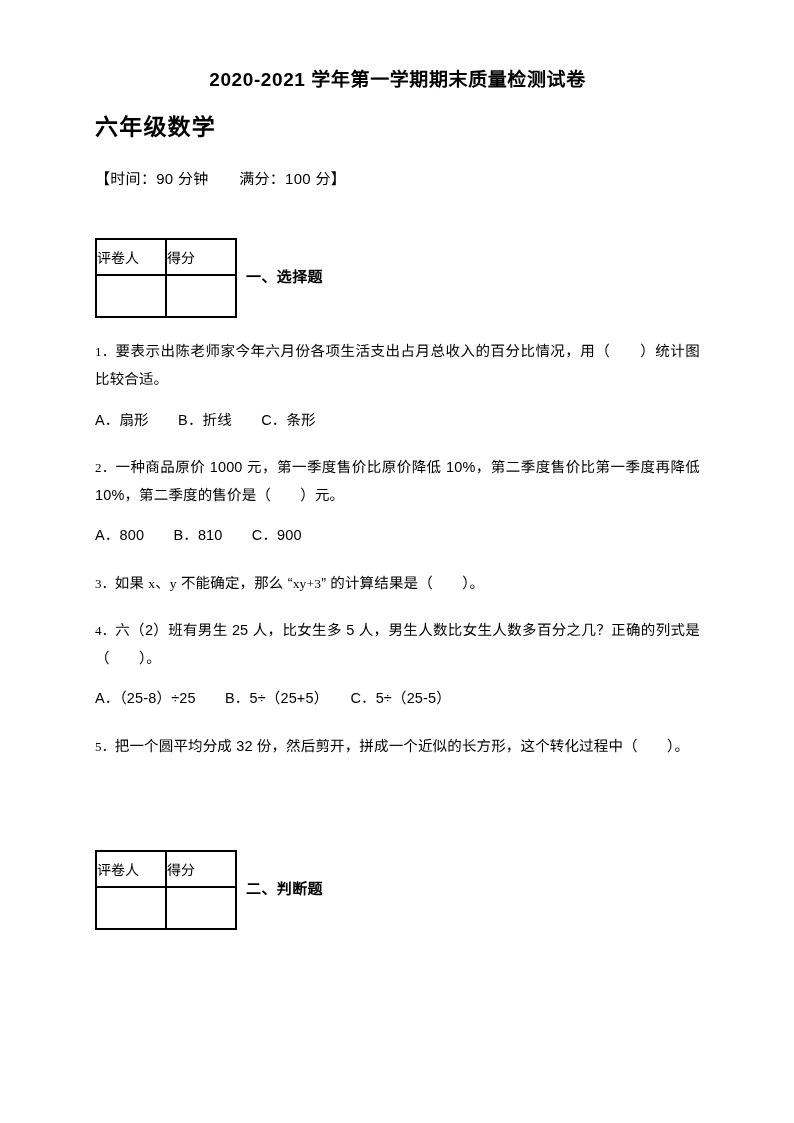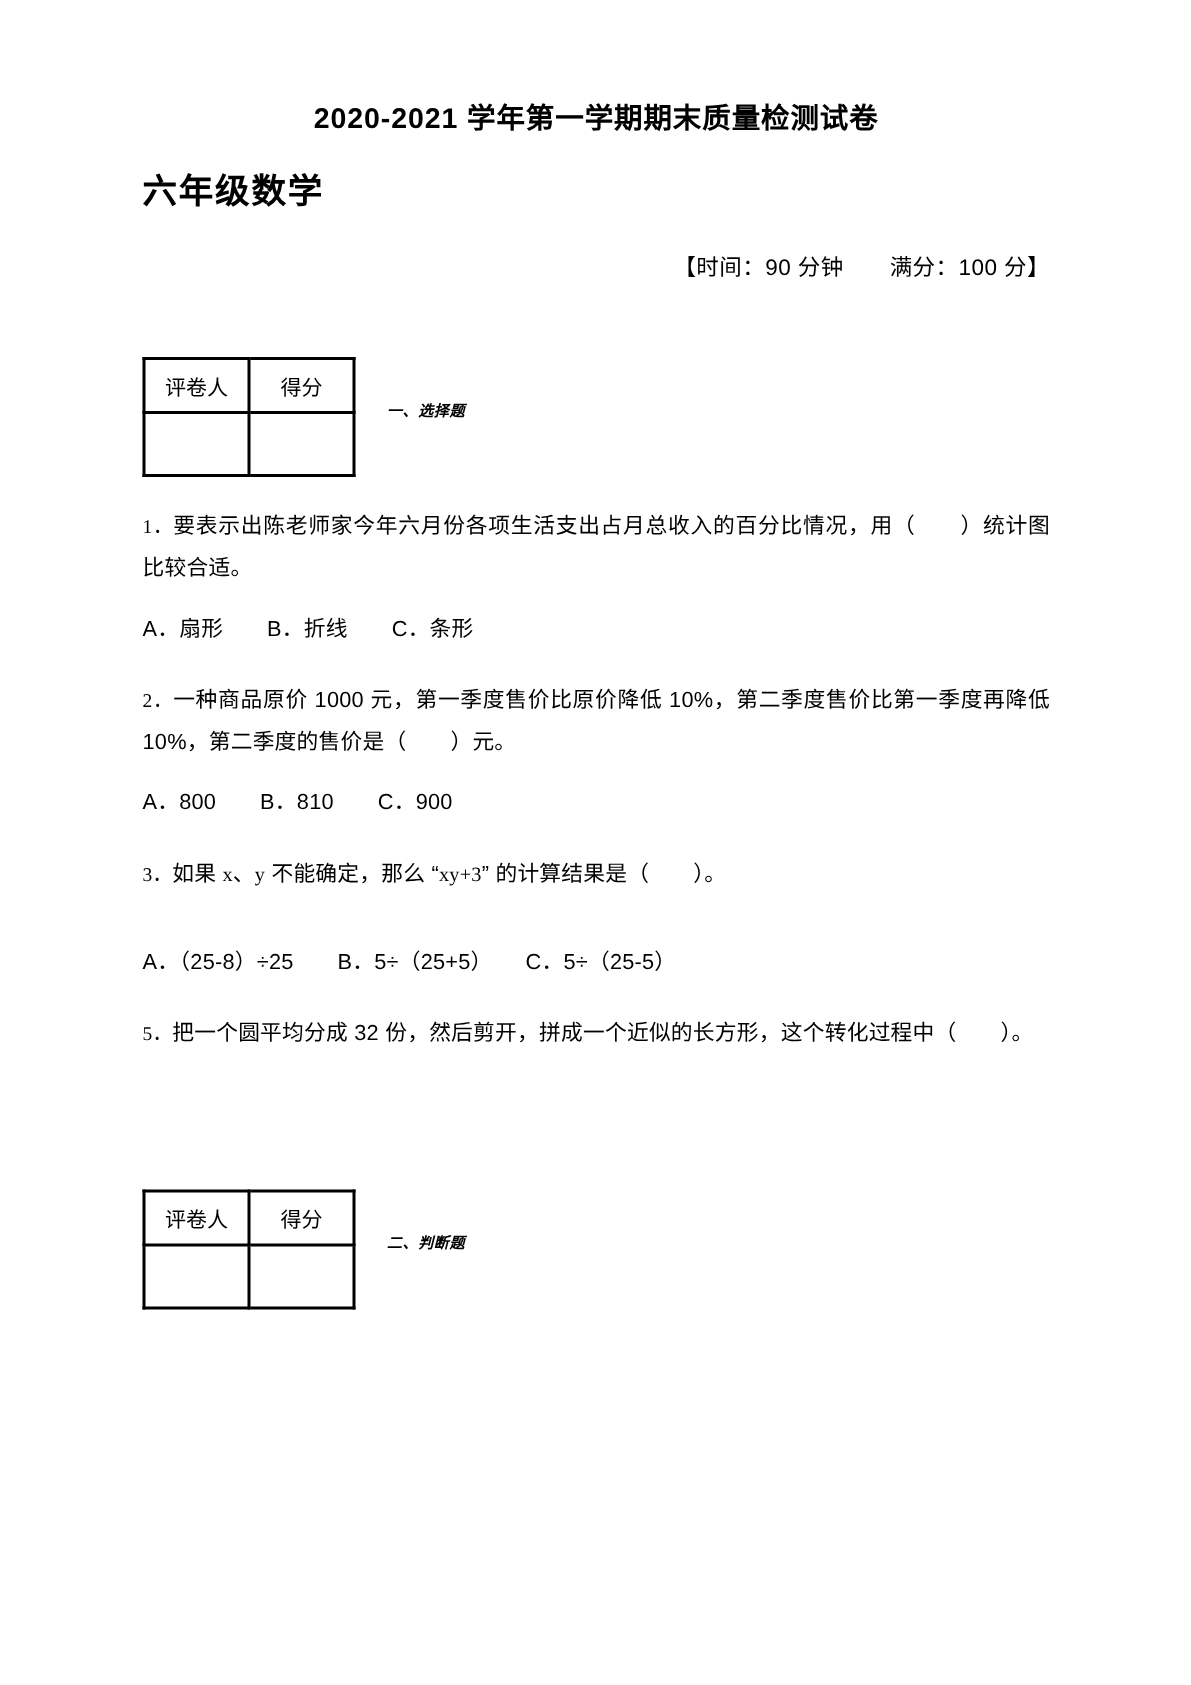--- a/index.html
+++ b/index.html
@@ -46,21 +46,21 @@
     text-align: left;
     font-family: "Liberation Sans", "DejaVu Sans", sans-serif;
     font-weight: bold;
     font-size: 23px;
     letter-spacing: 1.2px;
     line-height: 1.25;
   }
   .doc-meta {
     margin: 0;
     padding-top: 27px;
-    text-align: right;
+    text-align: left;
     font-family: "Liberation Sans", "DejaVu Sans", sans-serif;
     font-size: 15px;
     letter-spacing: 0.3px;
     line-height: 1.3;
     white-space: pre;
   }
 
   
   .section-block {
     position: relative;
@@ -75,38 +75,36 @@
     width: 137px;
     position: absolute;
     left: 0;
     top: 0;
     border: 2px solid #000;
   }
   table.score-table td {
     border: 2px solid #000;
     width: 68px;
     height: 34px;
-    text-align: center;
     vertical-align: middle;
     font-family: "Liberation Sans", "DejaVu Sans", sans-serif;
     font-size: 14px;
     padding: 0;
   }
   table.score-table td.blank { height: 40px; }
 
   .section-heading {
     position: absolute;
-    left: 163px;
+    left: 151px;
     top: 27px;
     font-family: "Liberation Sans", "DejaVu Sans", sans-serif;
     font-weight: bold;
-    font-size: 10px;
+    font-size: 15px;
     letter-spacing: 0.4px;
     white-space: nowrap;
-    font-style: italic;
   }
 
   
   .q-list {
     margin: 0;
     padding: 0;
     list-style: none;
   }
   .question {
     margin-top: 19px;
@@ -173,20 +171,21 @@
     <li class="question">
       <p class="q-text"><span class="q-num">2．</span><span>一种商品原价 1000 元，第一季度售价比原价降低 10%，第二季度售价比第一季度再降低 10%，第二季度的售价是（　　）元。</span></p>
       <p class="q-options">A．800　　B．810　　C．900</p>
     </li>
 
     <li class="question">
       <p class="q-text"><span class="q-num">3．</span><span>如果 </span><span class="var">x</span><span>、</span><span class="var">y</span><span> 不能确定，那么 “</span><span class="var">xy+3</span><span>” 的计算结果是（　　）。</span></p>
     </li>
 
     <li class="question">
+      <p class="q-text"><span class="q-num">4．</span><span>六（2）班有男生 25 人，比女生多 5 人，男生人数比女生人数多百分之几？正确的列式是（　　）。</span></p>
       <p class="q-options">A．（25-8）÷25　　B．5÷（25+5）　　C．5÷（25-5）</p>
     </li>
 
     <li class="question">
       <p class="q-text"><span class="q-num">5．</span><span>把一个圆平均分成 32 份，然后剪开，拼成一个近似的长方形，这个转化过程中（　　）。</span></p>
     </li>
 
   </ol>
 
   <div class="section-block second">

